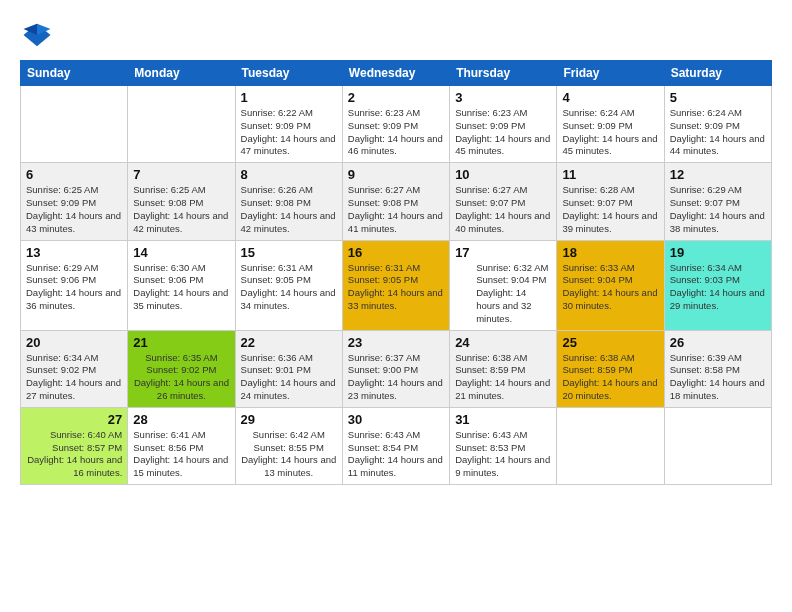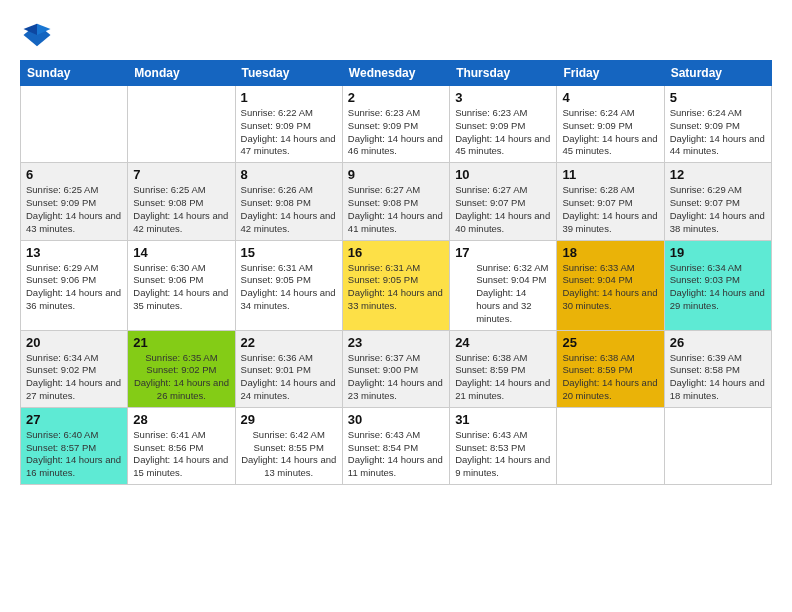--- a/index.html
+++ b/index.html
@@ -212,21 +212,21 @@
           <div class="day-info" style="white-space: pre-line;">Sunrise: 6:30 AM
 Sunset: 9:06 PM
 Daylight: 14 hours and 35 minutes.</div>
         </td>
         <td style="background: rgb(255, 255, 255);">
           <div class="day-num">15</div>
           <div class="day-info" style="white-space: pre-line;">Sunrise: 6:31 AM
 Sunset: 9:05 PM
 Daylight: 14 hours and 34 minutes.</div>
         </td>
-        <td style="background: #fde047;">
+        <td style="background: #eab308;">
           <div class="day-num">16</div>
           <div class="day-info" style="white-space: pre-line;">Sunrise: 6:31 AM
 Sunset: 9:05 PM
 Daylight: 14 hours and 33 minutes.</div>
         </td>
         <td style="background: rgb(255, 255, 255);">
           <div class="day-num">17</div>
           <div class="day-info" style="white-space: pre-line; margin-left: 21px;">Sunrise: 6:32 AM
 Sunset: 9:04 PM
 Daylight: 14 hours and 32 minutes.</div>
@@ -282,21 +282,21 @@
 Daylight: 14 hours and 20 minutes.</div>
         </td>
         <td style="background: rgb(240, 240, 240);">
           <div class="day-num">26</div>
           <div class="day-info" style="white-space: pre-line;">Sunrise: 6:39 AM
 Sunset: 8:58 PM
 Daylight: 14 hours and 18 minutes.</div>
         </td>
       </tr>
       <tr class="row-odd">
-        <td style="background: #5eead4;">
+        <td style="background: #bef264; text-align: right;">
           <div class="day-num">27</div>
           <div class="day-info" style="white-space: pre-line;">Sunrise: 6:40 AM
 Sunset: 8:57 PM
 Daylight: 14 hours and 16 minutes.</div>
         </td>
         <td style="background: rgb(255, 255, 255);">
           <div class="day-num">28</div>
           <div class="day-info" style="white-space: pre-line;">Sunrise: 6:41 AM
 Sunset: 8:56 PM
 Daylight: 14 hours and 15 minutes.</div>

